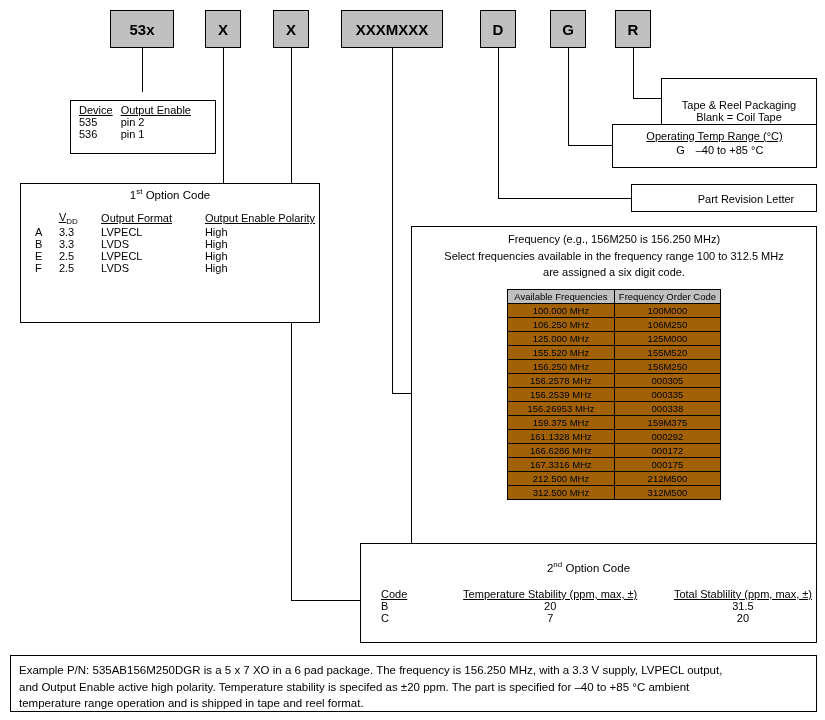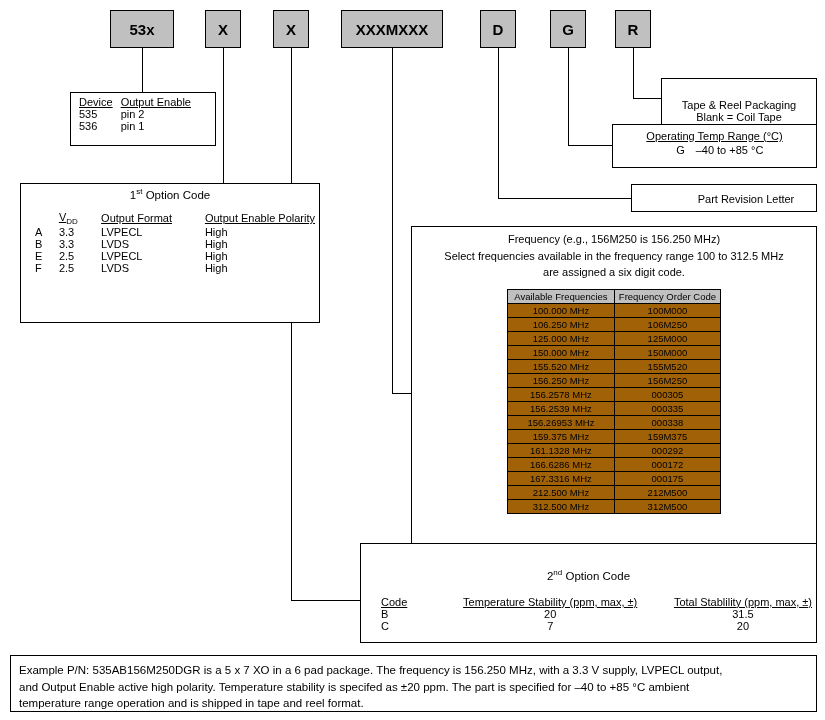--- a/index.html
+++ b/index.html
@@ -122,21 +122,21 @@
 
 <div class="abs vline" style="left:498px; top:48px; height:150px;"></div>
 <div class="abs hline" style="left:498px; top:198px; width:133px;"></div>
 
 <div class="abs vline" style="left:568px; top:48px; height:97px;"></div>
 <div class="abs hline" style="left:568px; top:145px; width:44px;"></div>
 
 <div class="abs vline" style="left:633px; top:48px; height:50px;"></div>
 <div class="abs hline" style="left:633px; top:98px; width:28px;"></div>
 
-<div class="abs wbox" style="left:70px; top:92px; width:146px; height:54px;">
+<div class="abs wbox" style="left:70px; top:100px; width:146px; height:54px;">
   <table class="plain" style="margin-top:3px; margin-left:4px;">
     <tbody>
         <tr>
       <td class="u">Device</td>
       <td class="u">Output Enable</td>
     </tr>
     <tr>
       <td>535</td>
       <td>pin 2</td>
     </tr>
@@ -222,24 +222,20 @@
         </tr>
     <tr>
           <td>106.250 MHz</td>
           <td>106M250</td>
         </tr>
     <tr>
           <td>125.000 MHz</td>
           <td>125M000</td>
         </tr>
     <tr>
-          <td>150.000 MHz</td>
-          <td>150M000</td>
-        </tr>
-    <tr>
           <td>155.520 MHz</td>
           <td>155M520</td>
         </tr>
     <tr>
           <td>156.250 MHz</td>
           <td>156M250</td>
         </tr>
     <tr>
           <td>156.2578 MHz</td>
           <td>000305</td>
@@ -273,21 +269,21 @@
           <td>212M500</td>
         </tr>
     <tr>
           <td>312.500 MHz</td>
           <td>312M500</td>
         </tr>
   </tbody>
     </table>
 </div>
 
-<div class="abs wbox" style="left:360px; top:543px; width:457px; height:100px; padding-top:24px;">
+<div class="abs wbox" style="left:360px; top:543px; width:457px; height:100px; padding-top:16px;">
   <div class="center" style="font-size:11.5px;">
     <span>2</span><sup>nd</sup><span> Option Code</span>
   </div>
   <table class="plain" style="margin-top:14px; margin-left:16px;">
     <tbody>
         <tr>
       <td class="u" style="width:50px;">Code</td>
       <td class="u" style="width:245px; text-align:center;">Temperature Stability (ppm, max, ±)</td>
       <td class="u" style="text-align:center;">Total Stablility (ppm, max, ±)</td>
     </tr>

